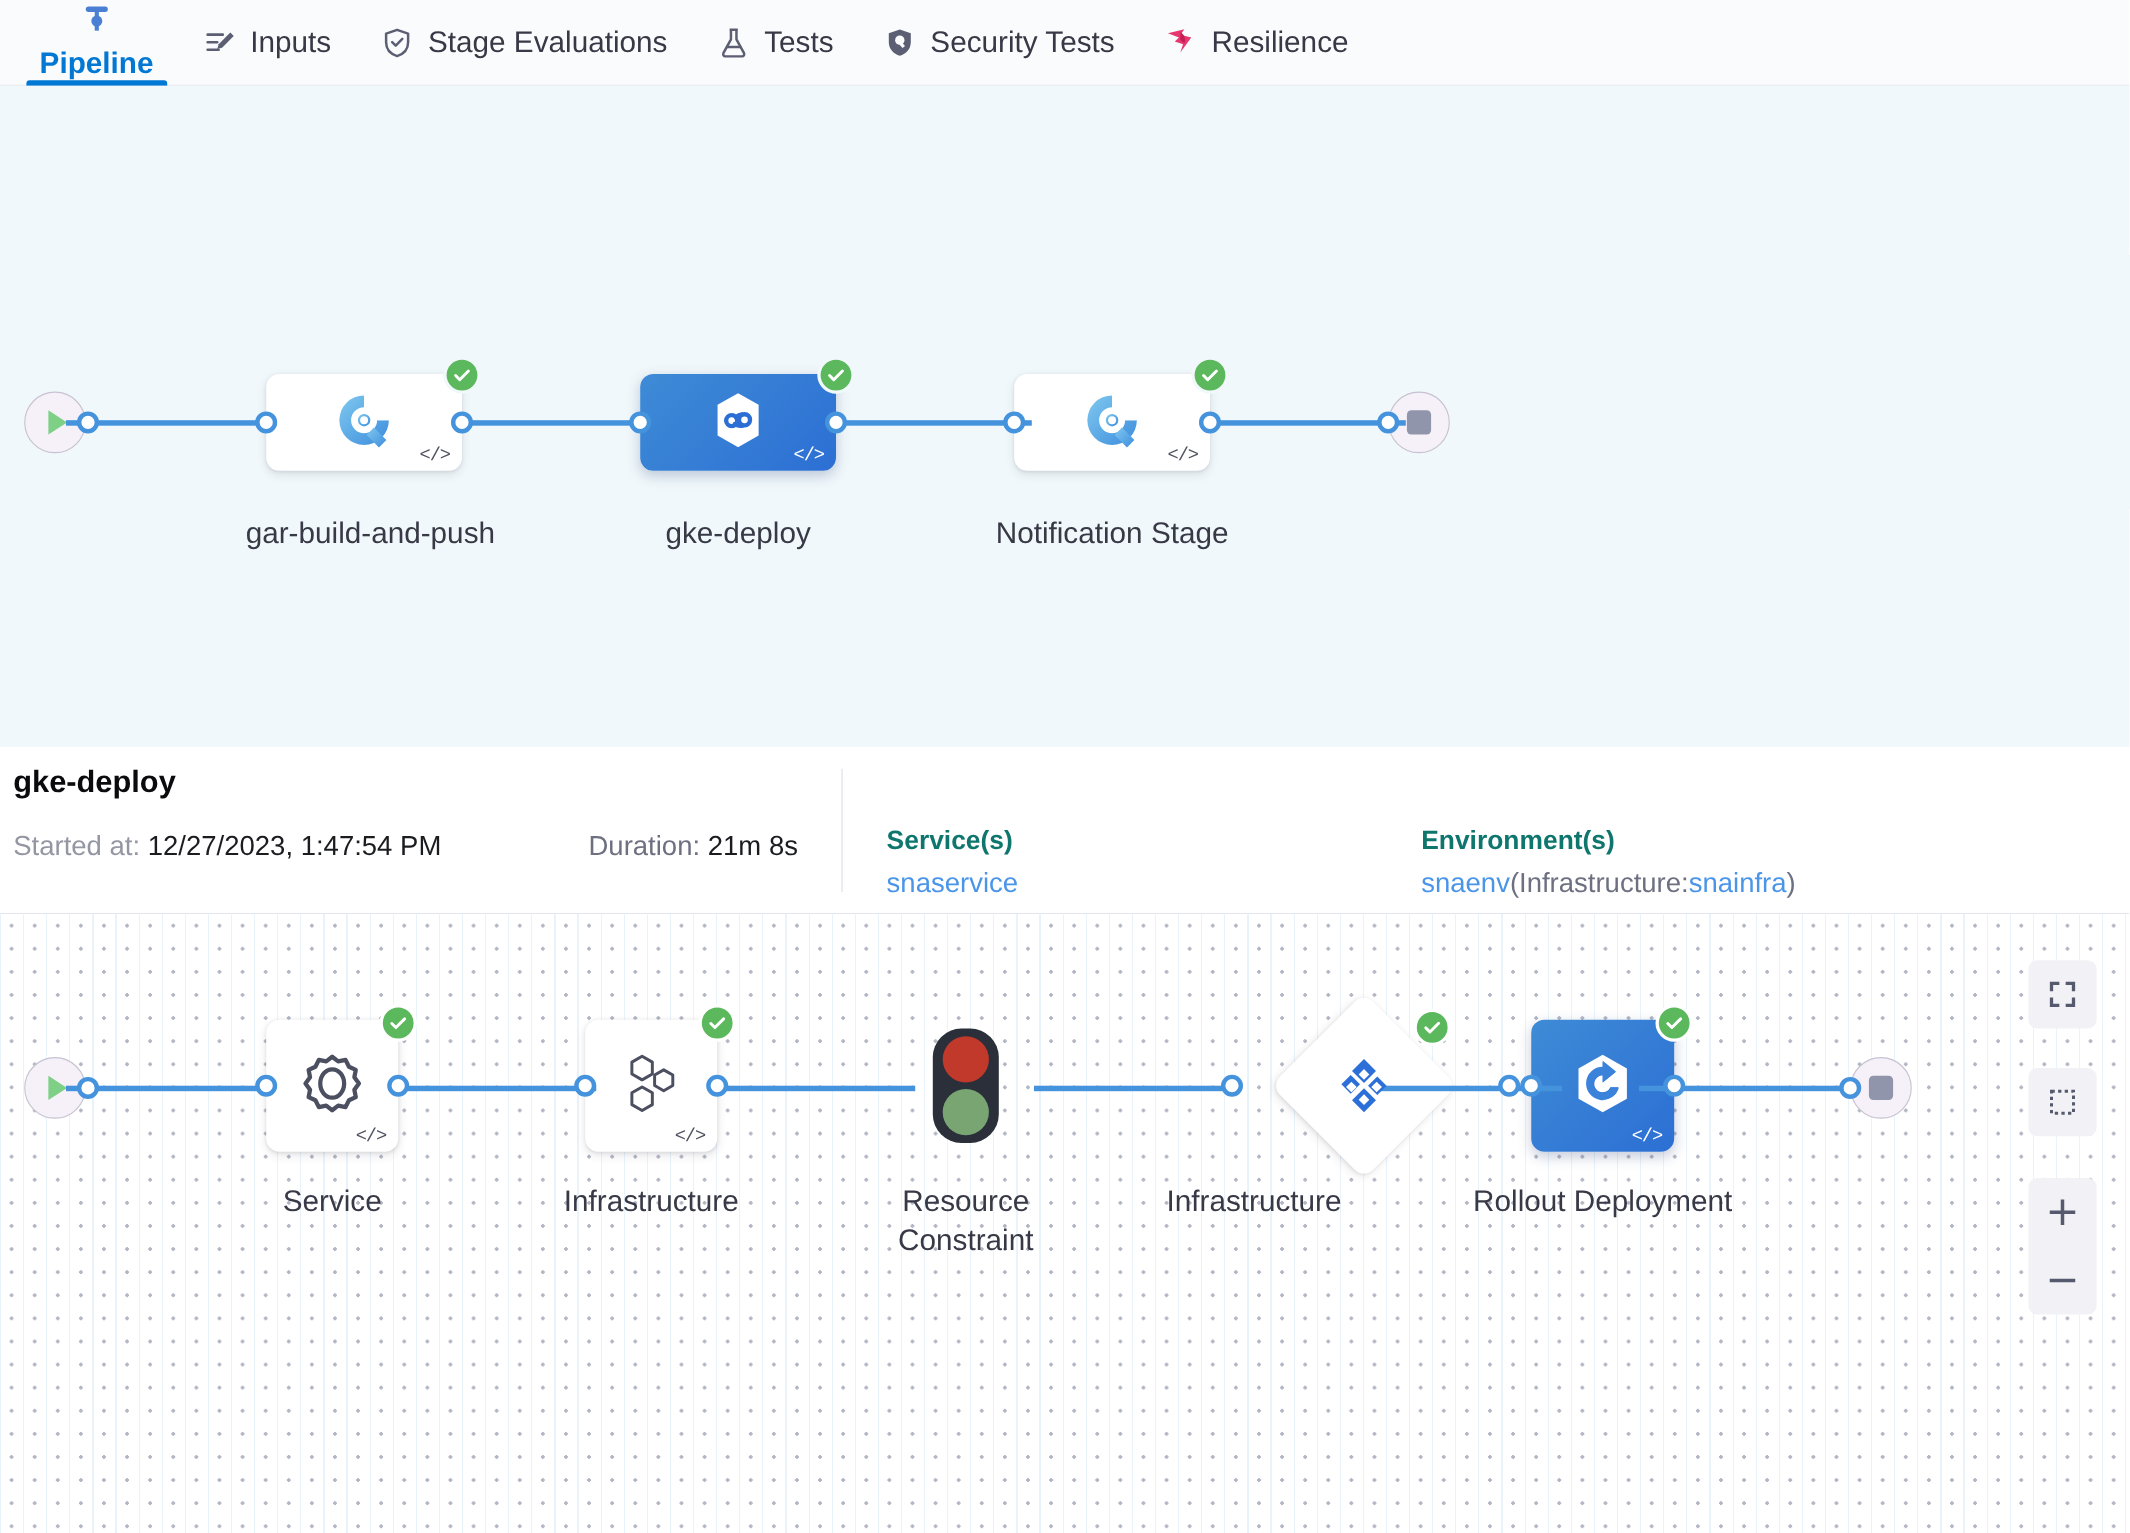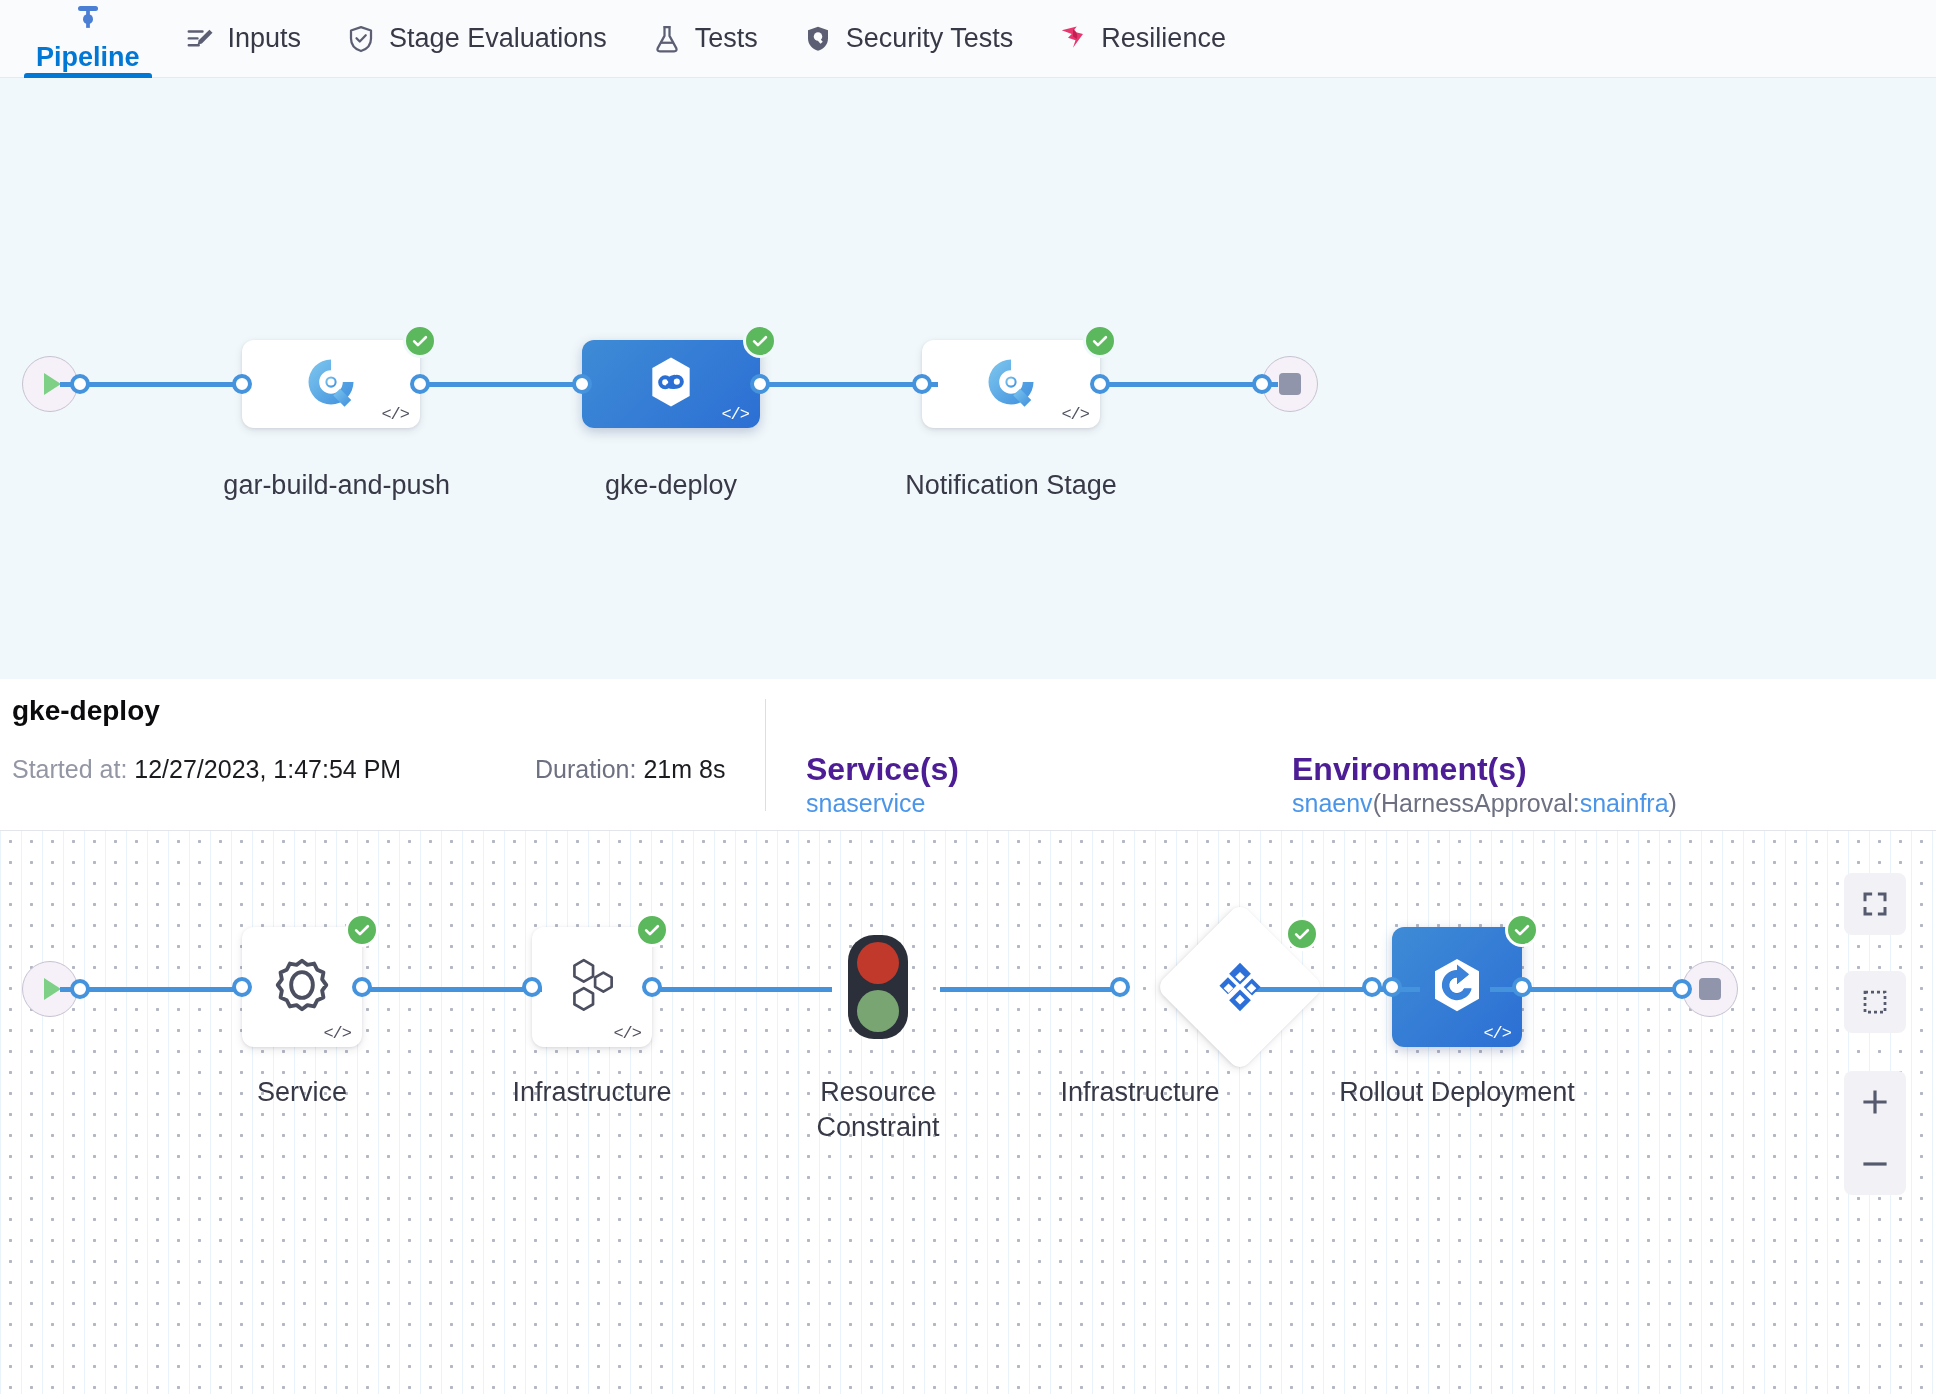--- a/index.html
+++ b/index.html
@@ -137,21 +137,21 @@
   .detail-dur {
     position: absolute; left: 535px; top: 76px;
     font-size: 25px; color: #1b1c20;
   }
   .detail-dur .muted { color: #6d7080; }
   .vdiv {
     position: absolute; left: 765px; top: 20px;
     width: 1px; height: 112px; background: #dcdee6;
   }
   .col-head {
-    position: absolute; font-size: 32px; font-weight: bold; color: #4c1d95;
+    position: absolute; font-size: 24px; font-weight: bold; color: #0f766e;
   }
   .col-val { position: absolute; font-size: 25px; }
   .lnk { color: #4a95e8; }
   .paren { color: #6d7080; }
 
   
   .bot-canvas {
     position: relative;
     height: 563px;
     background:
@@ -392,21 +392,21 @@
     <span>21m 8s</span>
   </div>
 
   <div class="vdiv"></div>
 
   <div class="col-head" style="left:806px; top:72px;">Service(s)</div>
   <div class="col-val lnk" style="left:806px; top:110px;">snaservice</div>
 
   <div class="col-head" style="left:1292px; top:72px;">Environment(s)</div>
   <div class="col-val" style="left:1292px; top:110px;">
-    <span class="lnk">snaenv</span><span class="paren">(HarnessApproval:</span><span class="lnk">snainfra</span><span class="paren">)</span>
+    <span class="lnk">snaenv</span><span class="paren">(Infrastructure:</span><span class="lnk">snainfra</span><span class="paren">)</span>
   </div>
 </div>
 
 <div class="bot-canvas">
 
   <div class="edge" style="left:60px; top:156px; width:190px;"></div>
   <div class="edge" style="left:362px; top:156px; width:180px;"></div>
   <div class="edge" style="left:652px; top:156px; width:180px;"></div>
   <div class="edge" style="left:940px; top:156px; width:180px;"></div>
   <div class="edge" style="left:1250px; top:156px; width:170px;"></div>

